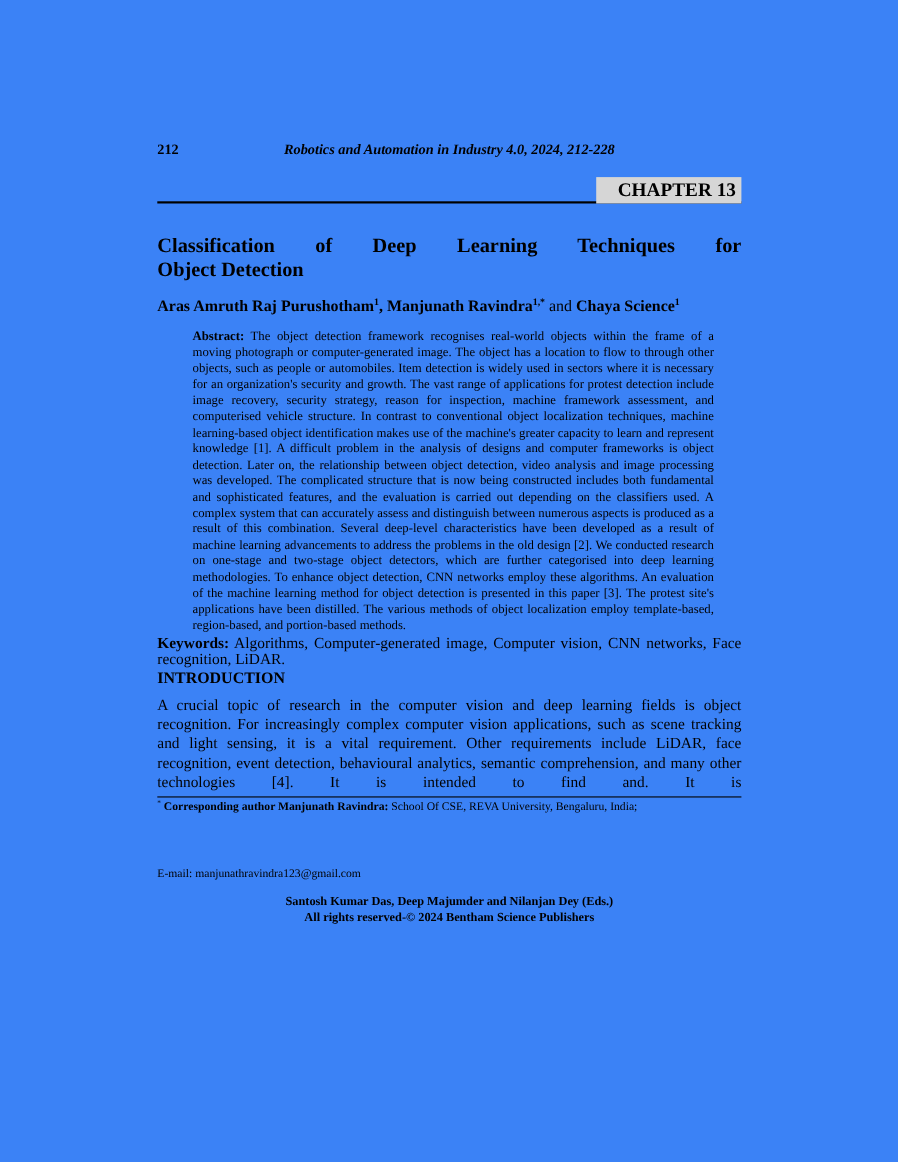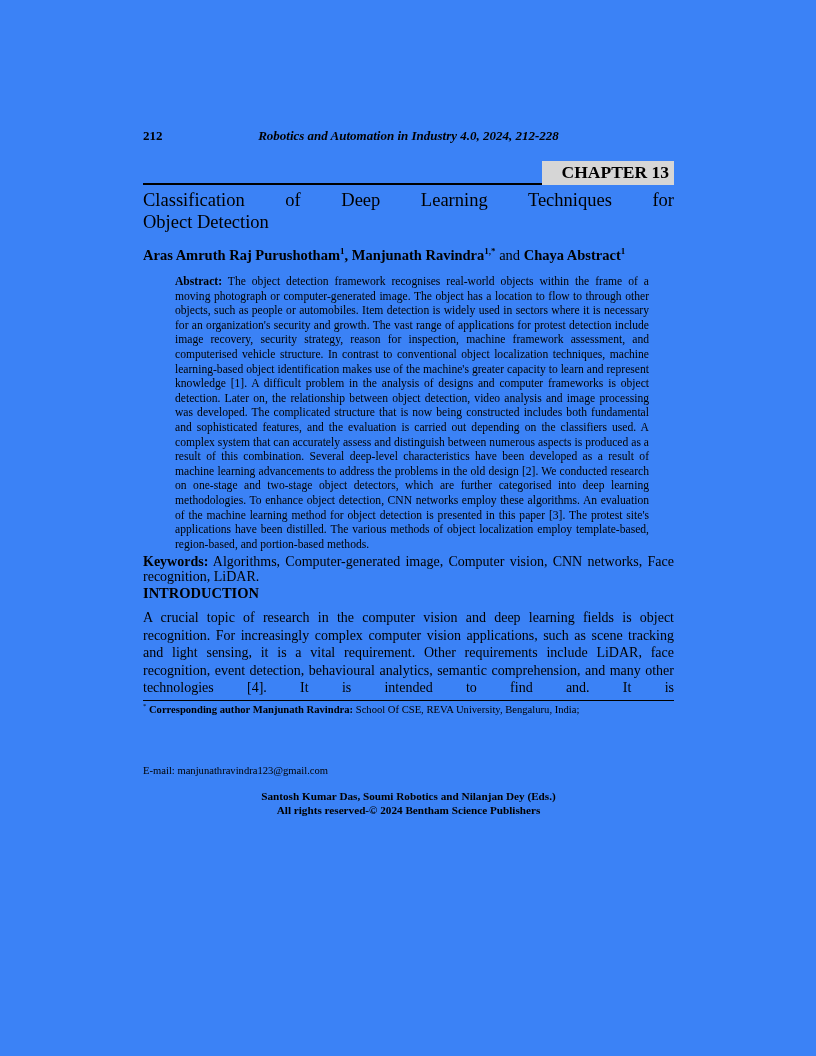--- a/index.html
+++ b/index.html
@@ -49,23 +49,23 @@
   .chapter-label {
     display: inline-block;
     font-size: 17.5px;
     font-weight: bold;
     padding: 1px 5px 2px 20px;
     transform: translateY(3px);
   }
 
   
   .chapter-title {
-    margin-top: 4px;
+    margin-top: 28px;
     font-size: 18.5px;
-    font-weight: normal;
+    font-weight: bold;
     line-height: 22px;
   }
   .title-line-1 { text-align: justify; text-align-last: justify; }
   .title-line-2 { text-align: left; }
 
   
   .authors-line {
     margin-top: 14px;
     font-size: 14.5px;
     font-weight: bold;
@@ -156,34 +156,34 @@
 
     <div class="chapter-row">
       <span class="chapter-label" id="chapter-label" style="background: rgb(214, 214, 214);">CHAPTER 13</span>
     </div>
 
     <h1 class="chapter-title">
       <div class="title-line-1">Classification of Deep Learning Techniques for</div>
       <div class="title-line-2">Object Detection</div>
     </h1>
 
-    <div class="authors-line"><span>Aras Amruth Raj Purushotham</span><sup>1</sup><span>,</span> <span>Manjunath Ravindra</span><sup>1,*</sup> <span class="conj">and</span> <span>Chaya Abstract</span><sup>1</sup></div>
+    <div class="authors-line"><span>Aras Amruth Raj Purushotham</span><sup>1</sup><span>,</span> <span>Manjunath Ravindra</span><sup>1,*</sup> <span class="conj">and</span> <span>Chaya Science</span><sup>1</sup></div>
 
 
     <div class="abstract"><b>Abstract:</b> <span>The object detection framework recognises real-world objects within the frame of a moving photograph or computer-generated image. The object has a location to flow to through other objects, such as people or automobiles. Item detection is widely used in sectors where it is necessary for an organization's security and growth. The vast range of applications for protest detection include image recovery, security strategy, reason for inspection, machine framework assessment, and computerised vehicle structure. In contrast to conventional object localization techniques, machine learning-based object identification makes use of the machine's greater capacity to learn and represent knowledge [1]. A difficult problem in the analysis of designs and computer frameworks is object detection. Later on, the relationship between object detection, video analysis and image processing was developed. The complicated structure that is now being constructed includes both fundamental and sophisticated features, and the evaluation is carried out depending on the classifiers used. A complex system that can accurately assess and distinguish between numerous aspects is produced as a result of this combination. Several deep-level characteristics have been developed as a result of machine learning advancements to address the problems in the old design [2]. We conducted research on one-stage and two-stage object detectors, which are further categorised into deep learning methodologies. To enhance object detection, CNN networks employ these algorithms. An evaluation of the machine learning method for object detection is presented in this paper [3]. The protest site's applications have been distilled. The various methods of object localization employ template-based, region-based, and portion-based methods.</span></div>
 
     <div class="keywords"><b>Keywords:</b> <span>Algorithms, Computer-generated image, Computer vision, CNN networks, Face recognition, LiDAR.</span></div>
 
     <h2 class="intro-heading">INTRODUCTION</h2>
 
     <p class="intro-paragraph">A crucial topic of research in the computer vision and deep learning fields is object recognition. For increasingly complex computer vision applications, such as scene tracking and light sensing, it is a vital requirement. Other requirements include LiDAR, face recognition, event detection, behavioural analytics, semantic comprehension, and many other technologies [4]. It is intended to find and. It is</p>
 
     <hr class="footnote-rule">
 
     <div class="footnote"><sup>*</sup> <b>Corresponding author Manjunath Ravindra:</b> <span>School Of CSE, REVA University, Bengaluru, India;</span><span class="fn-line2">E-mail: manjunathravindra123@gmail.com</span></div>
 
     <div class="imprint">
-      <div>Santosh Kumar Das, Soumi Robotics and Nilanjan Dey (Eds.)</div>
+      <div>Santosh Kumar Das, Deep Majumder and Nilanjan Dey (Eds.)</div>
       <div>All rights reserved-© 2024 Bentham Science Publishers</div>
     </div>
 
   </div>
 </div>
 
 </body></html>

